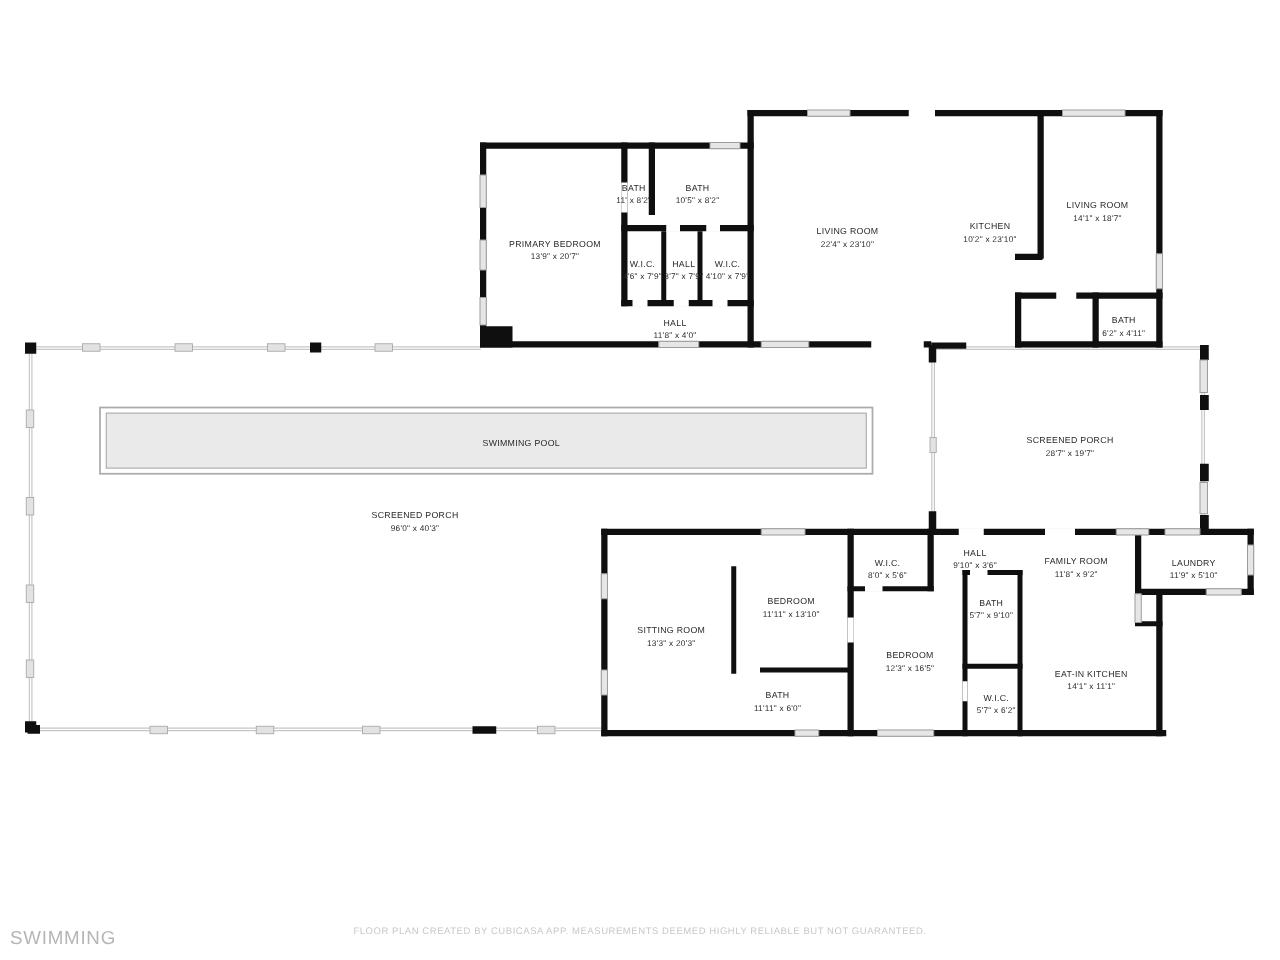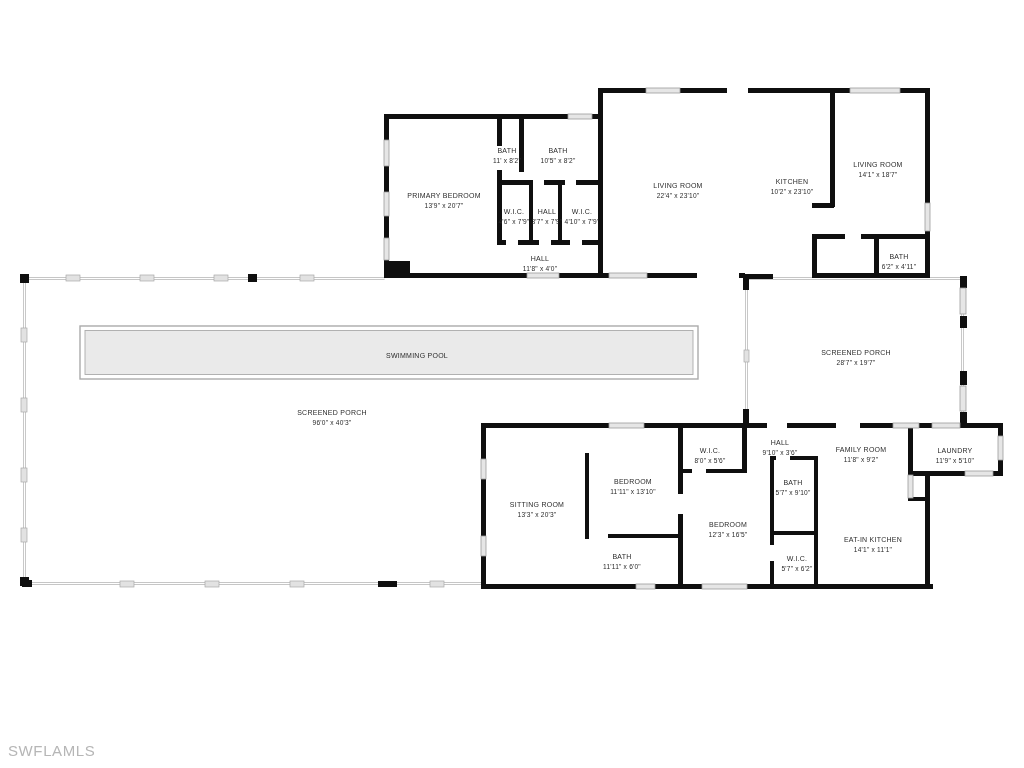--- a/index.html
+++ b/index.html
@@ -259,14 +259,15 @@
     <div class="room-label" style="left:797px;top:564px">
       <div class="rname">W.I.C.</div>
       <div class="rdims">5'7" x 6'2"</div>
     </div>
     <div class="room-label" style="left:873px;top:545px">
       <div class="rname">EAT-IN KITCHEN</div>
       <div class="rdims">14'1" x 11'1"</div>
     </div>
   </div>
 
-  <div id="watermark">SWFLAMLS</div>
+  <div id="disclaimer">FLOOR PLAN CREATED BY CUBICASA APP. MEASUREMENTS DEEMED HIGHLY RELIABLE BUT NOT GUARANTEED.</div>
+  <div id="watermark">SWIMMING</div>
 </div>
 
 </body></html>

